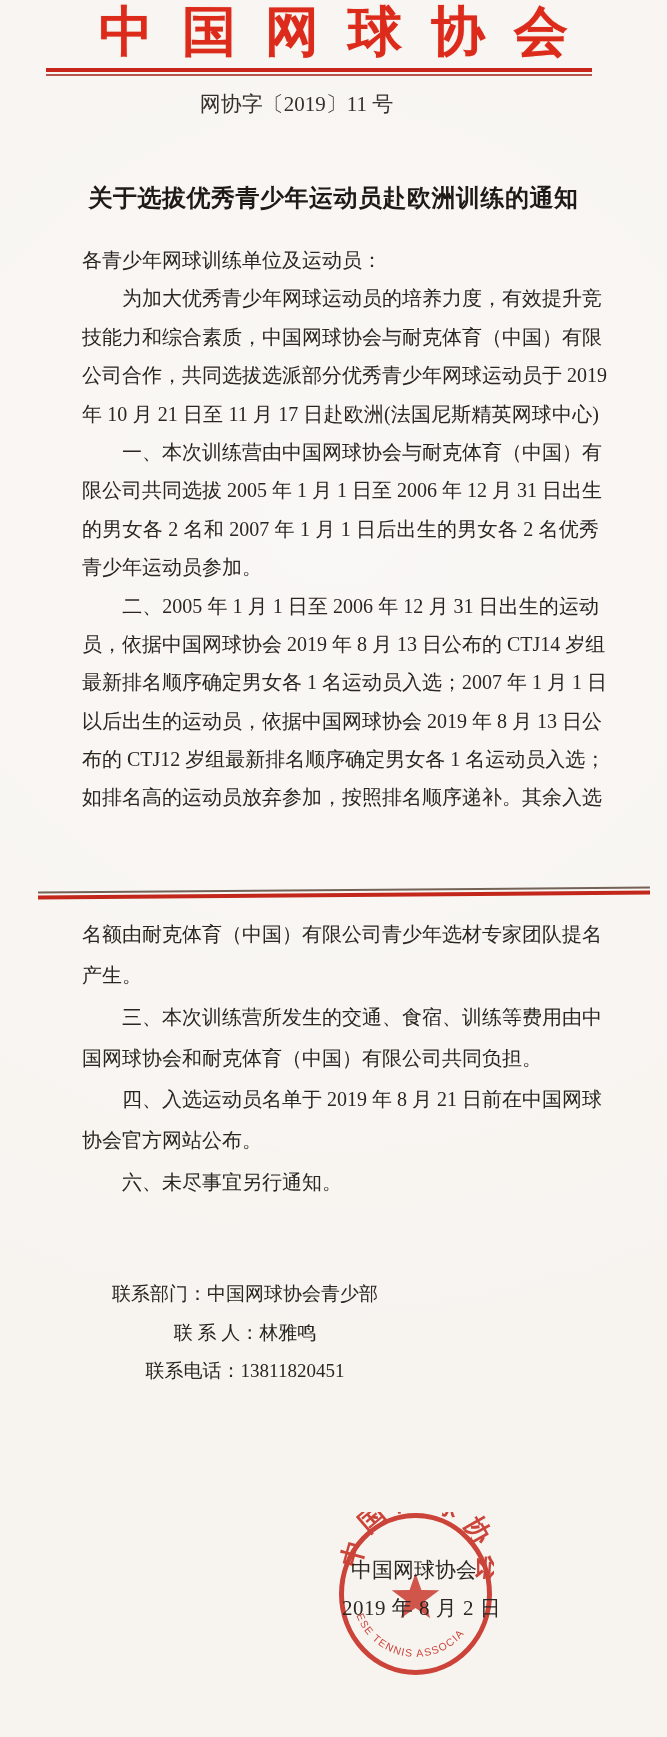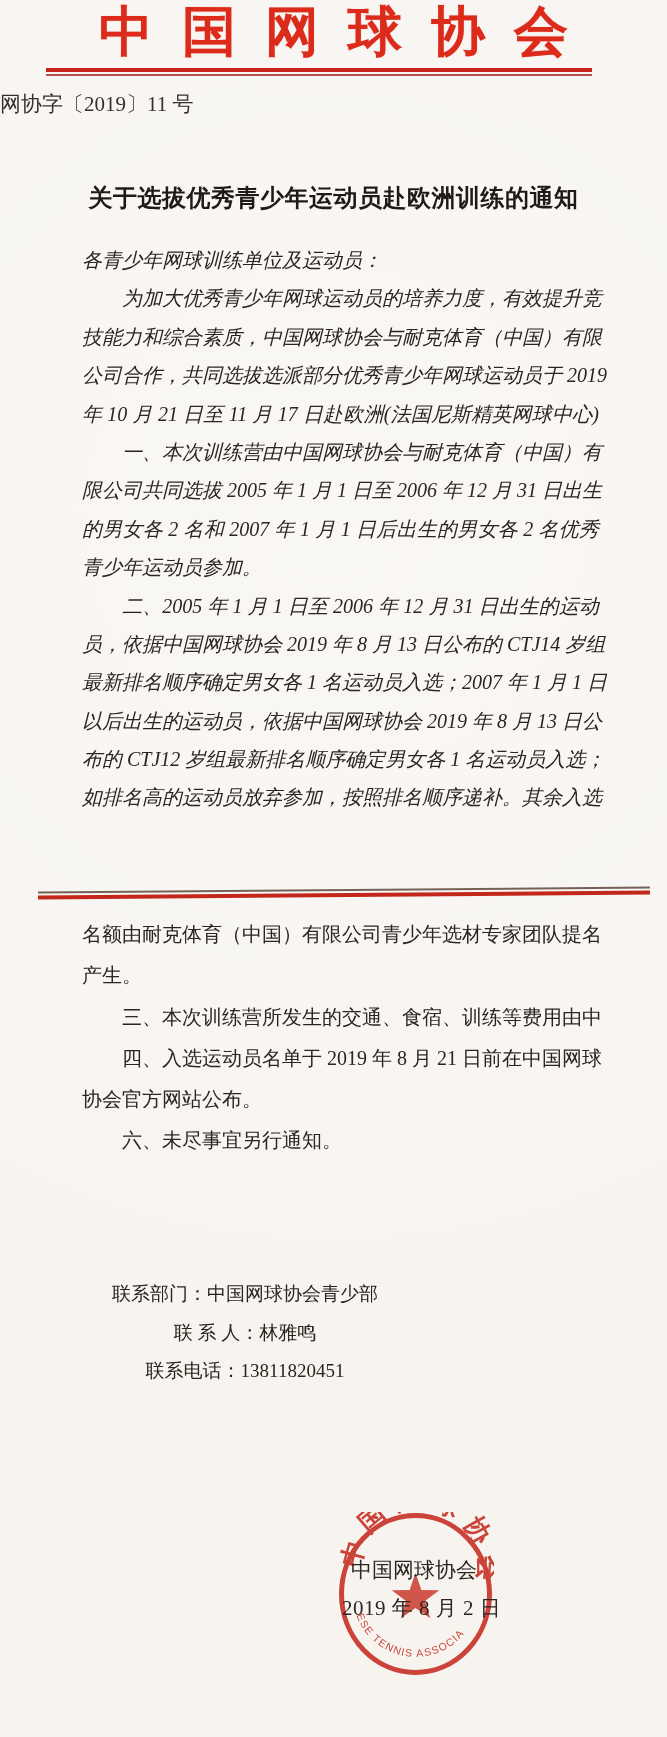--- a/index.html
+++ b/index.html
@@ -22,38 +22,38 @@
     letter-spacing:29px;padding-left:29px;box-sizing:border-box;
     color:#dc2a1b;
     text-shadow:0 0 1px rgba(220,42,27,.4);
     white-space:nowrap;
   }
   .head-rule{position:absolute;left:46px;top:68px;width:546px;}
   .head-rule .thick{height:4px;background:#c9251a;}
   .head-rule .thin{height:2px;background:#b5554c;margin-top:2px;}
   .doc-number{
     position:absolute;top:90px;left:0;width:593px;
-    text-align:left;font-size:21px;color:#35302a;
+    text-align:center;font-size:21px;color:#35302a;
     white-space:nowrap;
   }
   .doc-title{
     position:absolute;top:162px;left:0;width:667px;
     text-align:center;font-size:24px;font-weight:bold;color:#1e1a16;
     letter-spacing:0.5px;white-space:nowrap;margin-top:20px;
   }
   
   .body-block{position:absolute;left:82px;width:517px;}
   .p1{top:241px;}
   .p2{top:914px;}
   .body-line{
     font-size:20px;color:#2a251f;
     white-space:nowrap;
     text-align:left;
   }
-  .p1 .body-line{line-height:38.4px;height:38.4px;font-style:italic;}
+  .p1 .body-line{line-height:38.4px;height:38.4px;}
   .p2 .body-line{line-height:41.3px;height:41.3px;}
   .body-line.fill{text-align:justify;text-align-last:justify;-moz-text-align-last:justify;}
   
   .page-sep{position:absolute;left:38px;top:889px;width:612px;transform:rotate(-0.45deg);}
   .page-sep .thin{height:2px;background:#746257;}
   .page-sep .thick{height:4px;background:#c3271b;margin-top:2px;}
   
   .contact{position:absolute;left:112px;top:1275px;}
   .contact-line{font-size:19px;line-height:38.5px;height:38.5px;color:#2a251f;white-space:nowrap;text-align:center;}
   
@@ -105,20 +105,21 @@
   <div class="page-sep">
     <div class="thin"></div>
     <div class="thick"></div>
   </div>
 
   <div class="body-block p2">
 
   <div class="body-line">名额由耐克体育（中国）有限公司青少年选材专家团队提名</div>
       <div class="body-line">产生。</div>
       <div class="body-line fill">　　三、本次训练营所发生的交通、食宿、训练等费用由中</div>
+      <div class="body-line">国网球协会和耐克体育（中国）有限公司共同负担。</div>
       <div class="body-line fill">　　四、入选运动员名单于 2019 年 8 月 21 日前在中国网球</div>
       <div class="body-line">协会官方网站公布。</div>
       <div class="body-line">　　六、未尽事宜另行通知。</div>
     </div>
 
   <div class="contact">
     <div class="contact-line">联系部门：中国网球协会青少部</div>
     <div class="contact-line">联 系 人：林雅鸣</div>
     <div class="contact-line">联系电话：13811820451</div>
   </div>

